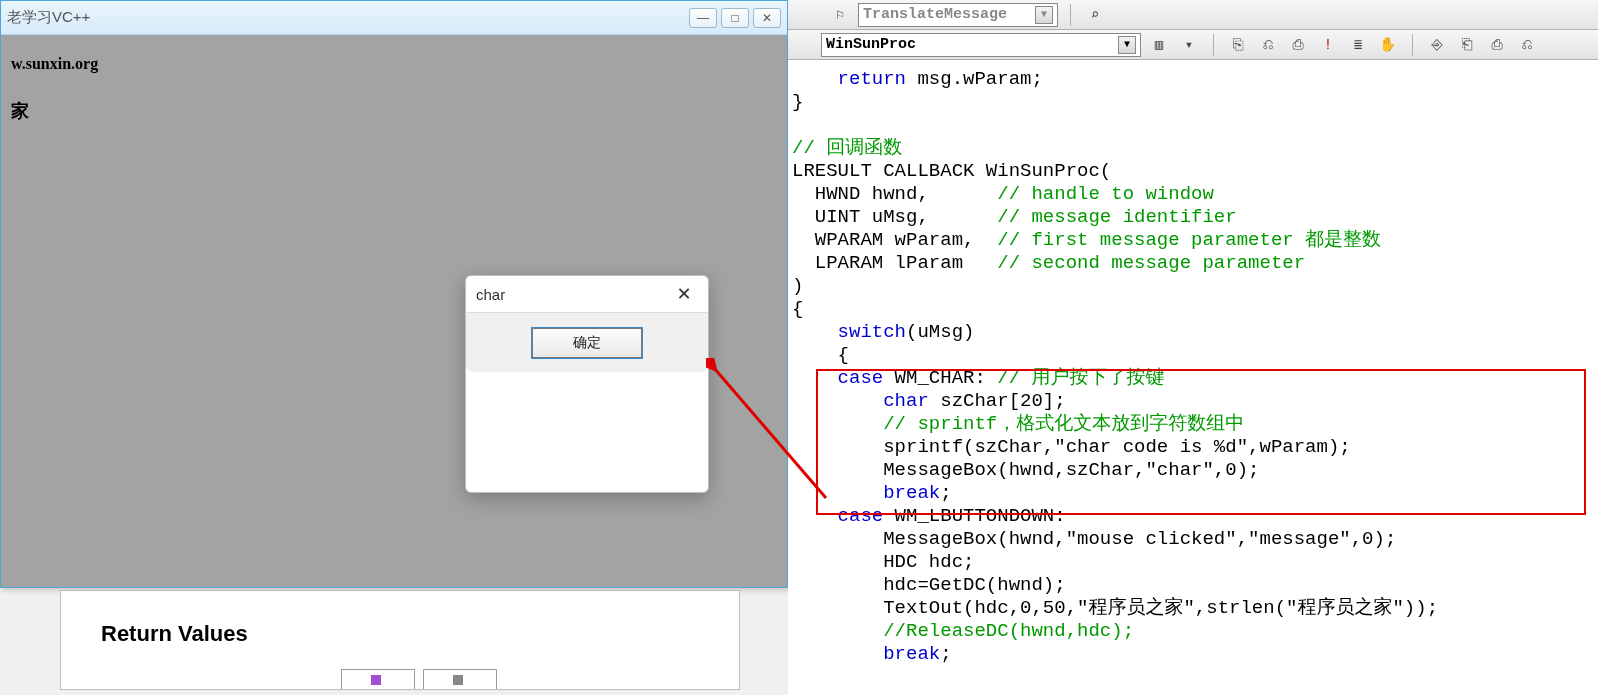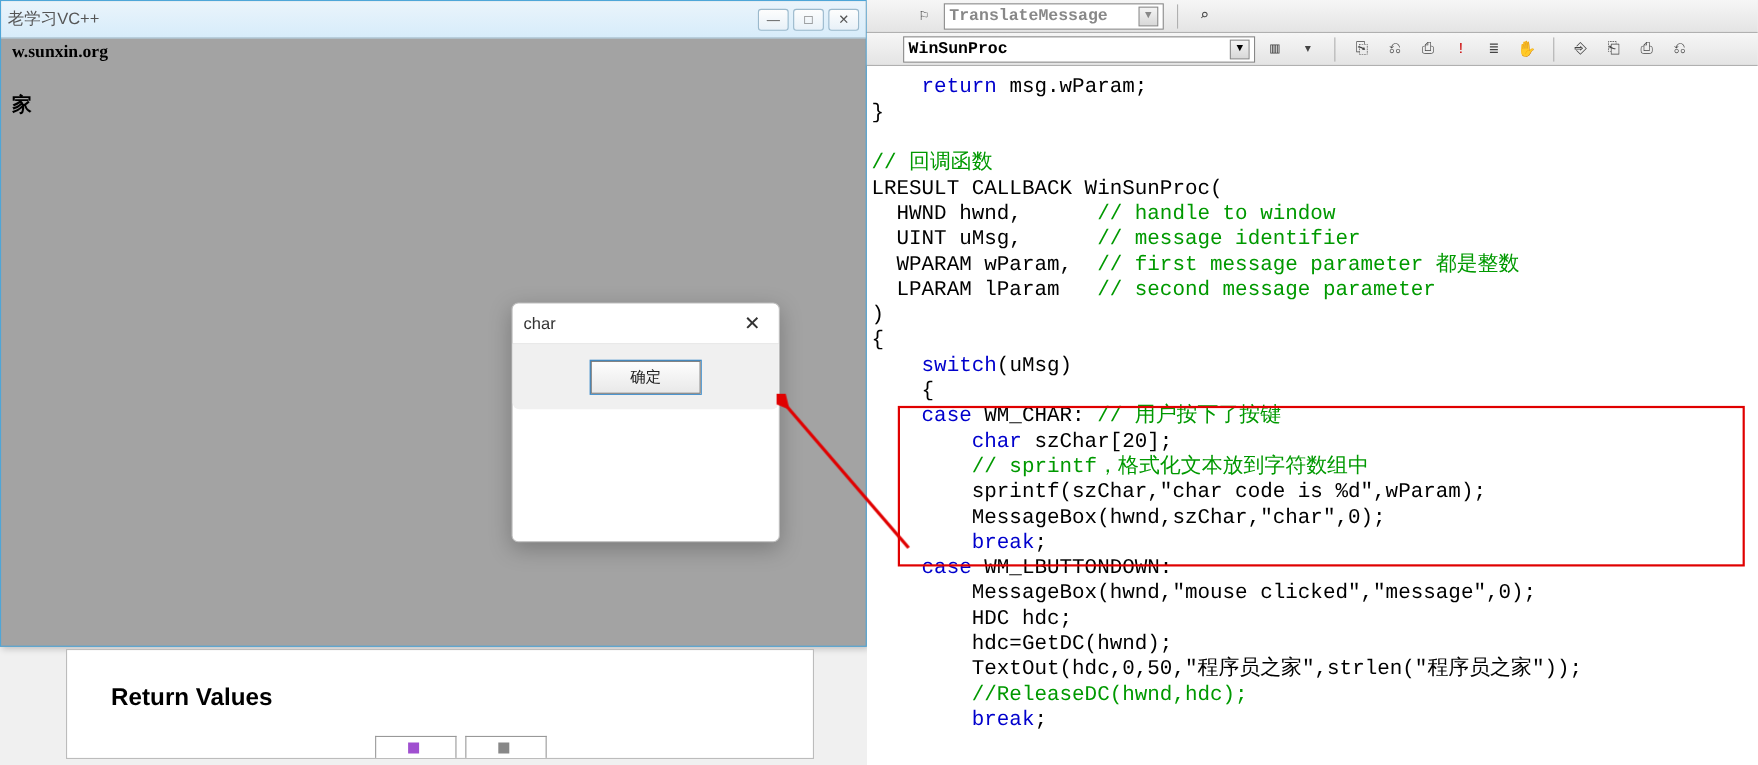--- a/index.html
+++ b/index.html
@@ -31,21 +31,21 @@
     }
     .app-titlebar .title { flex: 1; }
     .win-btns { display:flex; gap:4px; }
     .win-btn {
       width:28px; height:20px;
       border:1px solid #9bb9cc; border-radius:3px;
       background:linear-gradient(#fdfdfd,#e8f1f8);
       display:flex; align-items:center; justify-content:center;
       font-size:12px; color:#555; cursor:default;
     }
-    .app-body { position:relative; padding:4px 10px; font-size:16px; font-family:"SimSun",serif; }
+    .app-body { position:relative; padding:20px 10px; font-size:16px; font-family:"SimSun",serif; }
     .app-body .line1 { font-weight:bold; margin-bottom:26px; }
     .app-body .line2 { font-weight:bold; font-size:18px; }
 
     
     .msgbox {
       position:absolute; left:465px; top:275px;
       width:244px; height:218px;
       background:#fff; border:1px solid #bdbdbd; border-radius:6px;
       box-shadow:0 6px 20px rgba(0,0,0,.25);
       display:flex; flex-direction:column;
@@ -63,21 +63,21 @@
     .msgbox-body {
       flex:1; display:flex; align-items:flex-start; justify-content:flex-start;
       padding:28px 20px 10px 30px; font-size:15px; color:#333;
     }
     .msgbox-footer {
       height:60px; background:#f0f0f0; border-top:1px solid #ddd;
       border-bottom-left-radius:6px; border-bottom-right-radius:6px;
       display:flex; align-items:center; justify-content:center;
     }
     .msgbox-ok {
-      width:100px; height:30px;
+      width:110px; height:30px;
       background:linear-gradient(#fdfdfd,#e9e9e9);
       border:1px solid #777; box-shadow:0 0 0 1px #3a8ccc;
       font-size:14px; color:#222; cursor:pointer;
     }
 
     
     .help-pane {
       position:absolute; left:60px; top:590px; width:680px; height:100px;
       background:#fff; border:1px solid #bcbcbc;
       padding:30px 64px 0 40px;

